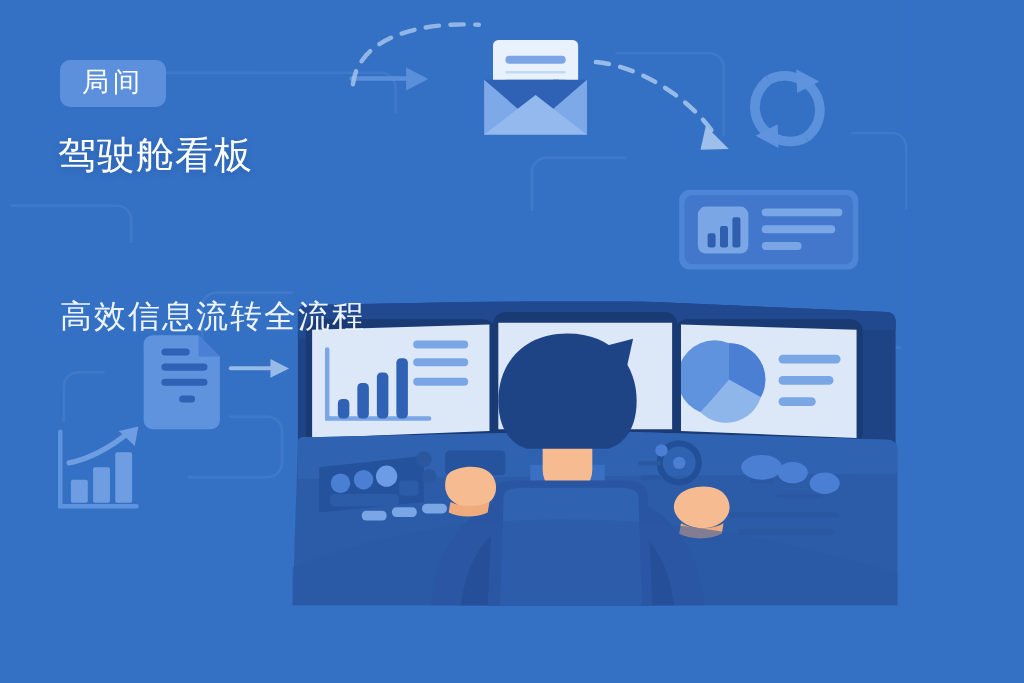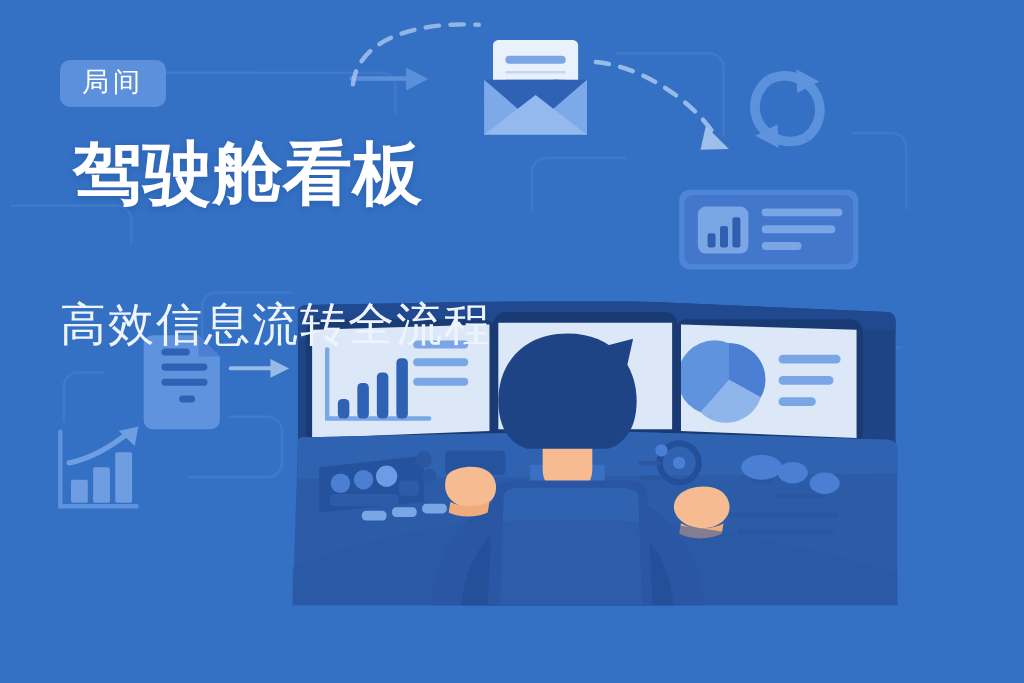--- a/index.html
+++ b/index.html
@@ -23,33 +23,33 @@
     padding:9px 22px 11px;
     background:#5c90dd;
     border-radius:10px;
     color:#ffffff;
     font-size:27px;
     letter-spacing:4px;
     line-height:1;
     font-weight:400;
   }
   .headline {
-    position:absolute; left:73px; top:133px;
+    position:absolute; left:58px; top:133px;
     color:#ffffff;
-    font-size:69px;
-    font-weight:bold;
+    font-size:38px;
+    font-weight:normal;
     line-height:1.18;
     letter-spacing:1px;
     text-shadow:0 2px 6px rgba(17,54,110,.25);
   }
   .headline div { white-space:nowrap; }
   .subtitle {
     position:absolute; left:60px; top:297px;
     color:#eef4fd;
-    font-size:46px;
+    font-size:32px;
     font-weight:400;
     letter-spacing:2px;
     line-height:1.2;
   }
 </style>
 </head>
 <body>
 
 <div id="poster">
 

